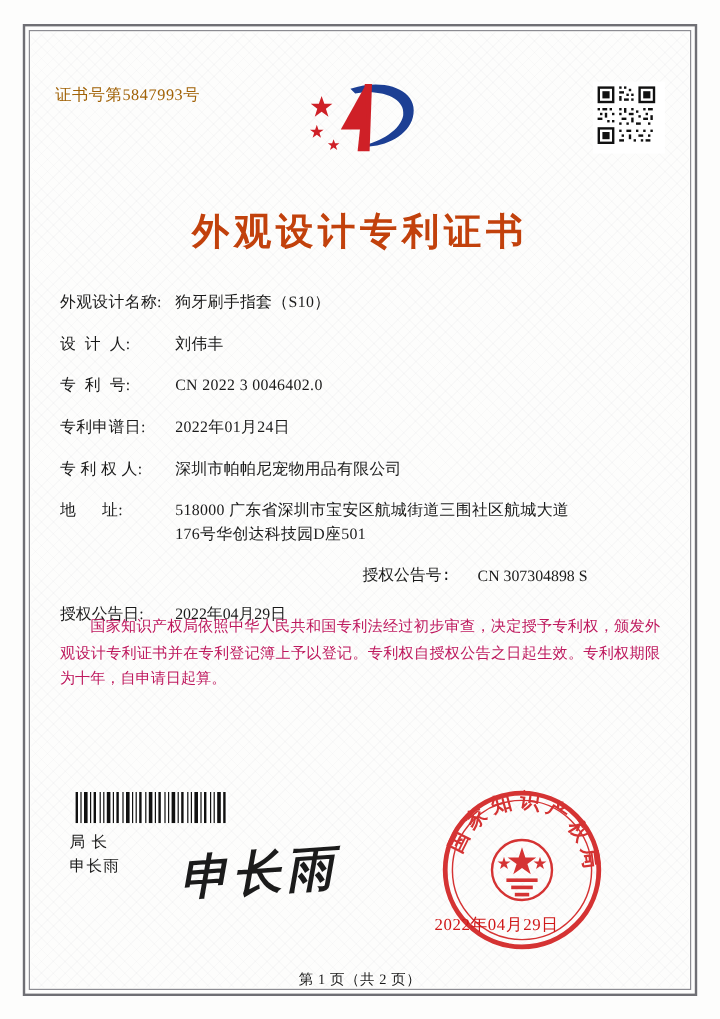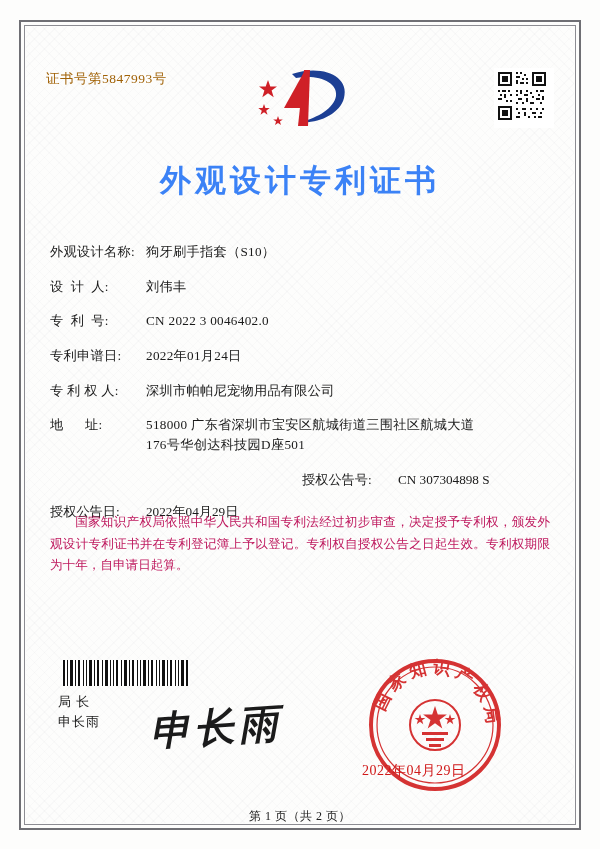--- a/index.html
+++ b/index.html
@@ -69,26 +69,26 @@
   
   .emblem {
     position: absolute;
     left: 248px; top: 64px;
     width: 104px; height: 76px;
   }
 
   .title {
     position: absolute;
     left: 0; right: 0;
-    top: 160px;
+    top: 172px;
     text-align: center;
     font-size: 31px;
     font-weight: bold;
     letter-spacing: 4px;
-    color: #3b82f6;
+    color: #c2410c;
     font-family: "DejaVu Serif", "Liberation Serif", serif;
   }
 
   
   .fields {
     position: absolute;
     left: 50px;
     top: 242px;
     width: 500px;
     font-size: 13.2px;
@@ -121,21 +121,21 @@
     line-height: 1.45;
   }
   .row-split .left {
     width: 252px;
     flex: 0 0 252px;
     display: flex;
     margin-top: 32px;
   }
   .row-split .left .lbl { width: 96px; flex: 0 0 96px; white-space: pre; }
   .row-split .right { flex: 1; display: flex; }
-  .row-split .right .lbl { width: 96px; flex: 0 0 96px; white-space: pre; }
+  .row-split .right .lbl { width: 96px; flex: 0 0 96px; white-space: pre; font-family: Liberation Mono, monospace; }
 
   
   .paras {
     position: absolute;
     left: 50px;
     top: 512px;
     width: 500px;
     font-size: 12.6px;
     line-height: 1.72;
     color: #be185d;

